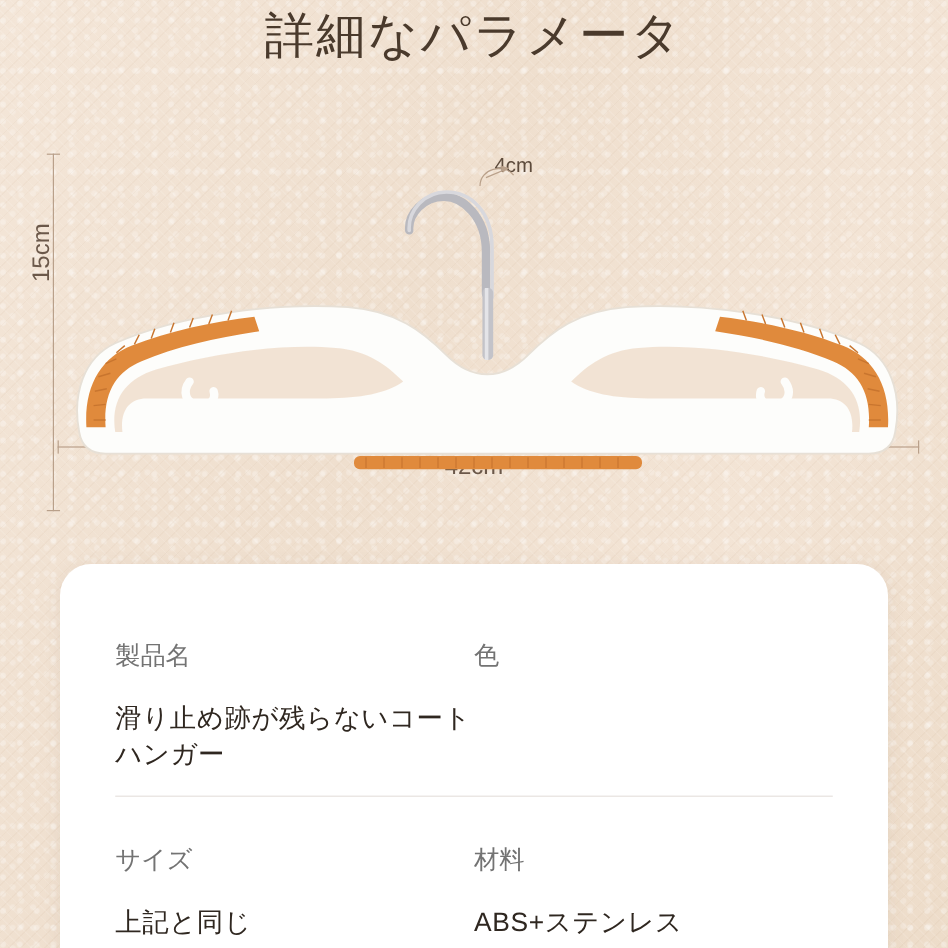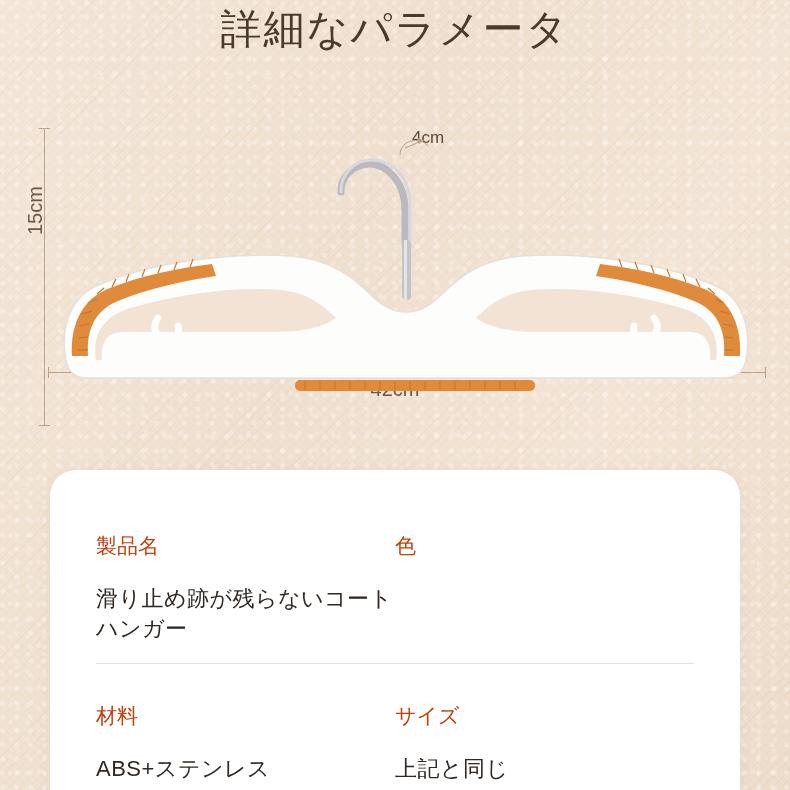--- a/index.html
+++ b/index.html
@@ -154,21 +154,21 @@
   }
   .spec-row.first { padding-top: 62px; }
   .spec-row.second { padding-top: 58px; }
   .spec-col {
     width: 50%;
     box-sizing: border-box;
   }
   .spec-label {
     font-family: "DejaVu Sans", sans-serif;
     font-size: 21px;
-    color: #c2410c;
+    color: #737373;
     margin-bottom: 24px;
   }
   .spec-value {
     font-family: Liberation Sans, sans-serif;
     font-size: 22px;
     color: #2f2720;
     letter-spacing: 0.5px;
   }
   .divider {
     position: absolute;
@@ -304,25 +304,25 @@
         </div>
         <div class="spec-col">
           <div class="spec-label">色</div>
         </div>
       </div>
 
       <div class="divider"></div>
 
       <div class="spec-row second">
         <div class="spec-col">
+          <div class="spec-label">サイズ</div>
+          <div class="spec-value">上記と同じ</div>
+        </div>
+        <div class="spec-col">
           <div class="spec-label">材料</div>
           <div class="spec-value">ABS+ステンレス</div>
         </div>
-        <div class="spec-col">
-          <div class="spec-label">サイズ</div>
-          <div class="spec-value">上記と同じ</div>
-        </div>
       </div>
 
     </div>
   </div>
 
 </div>
 
 </body></html>

